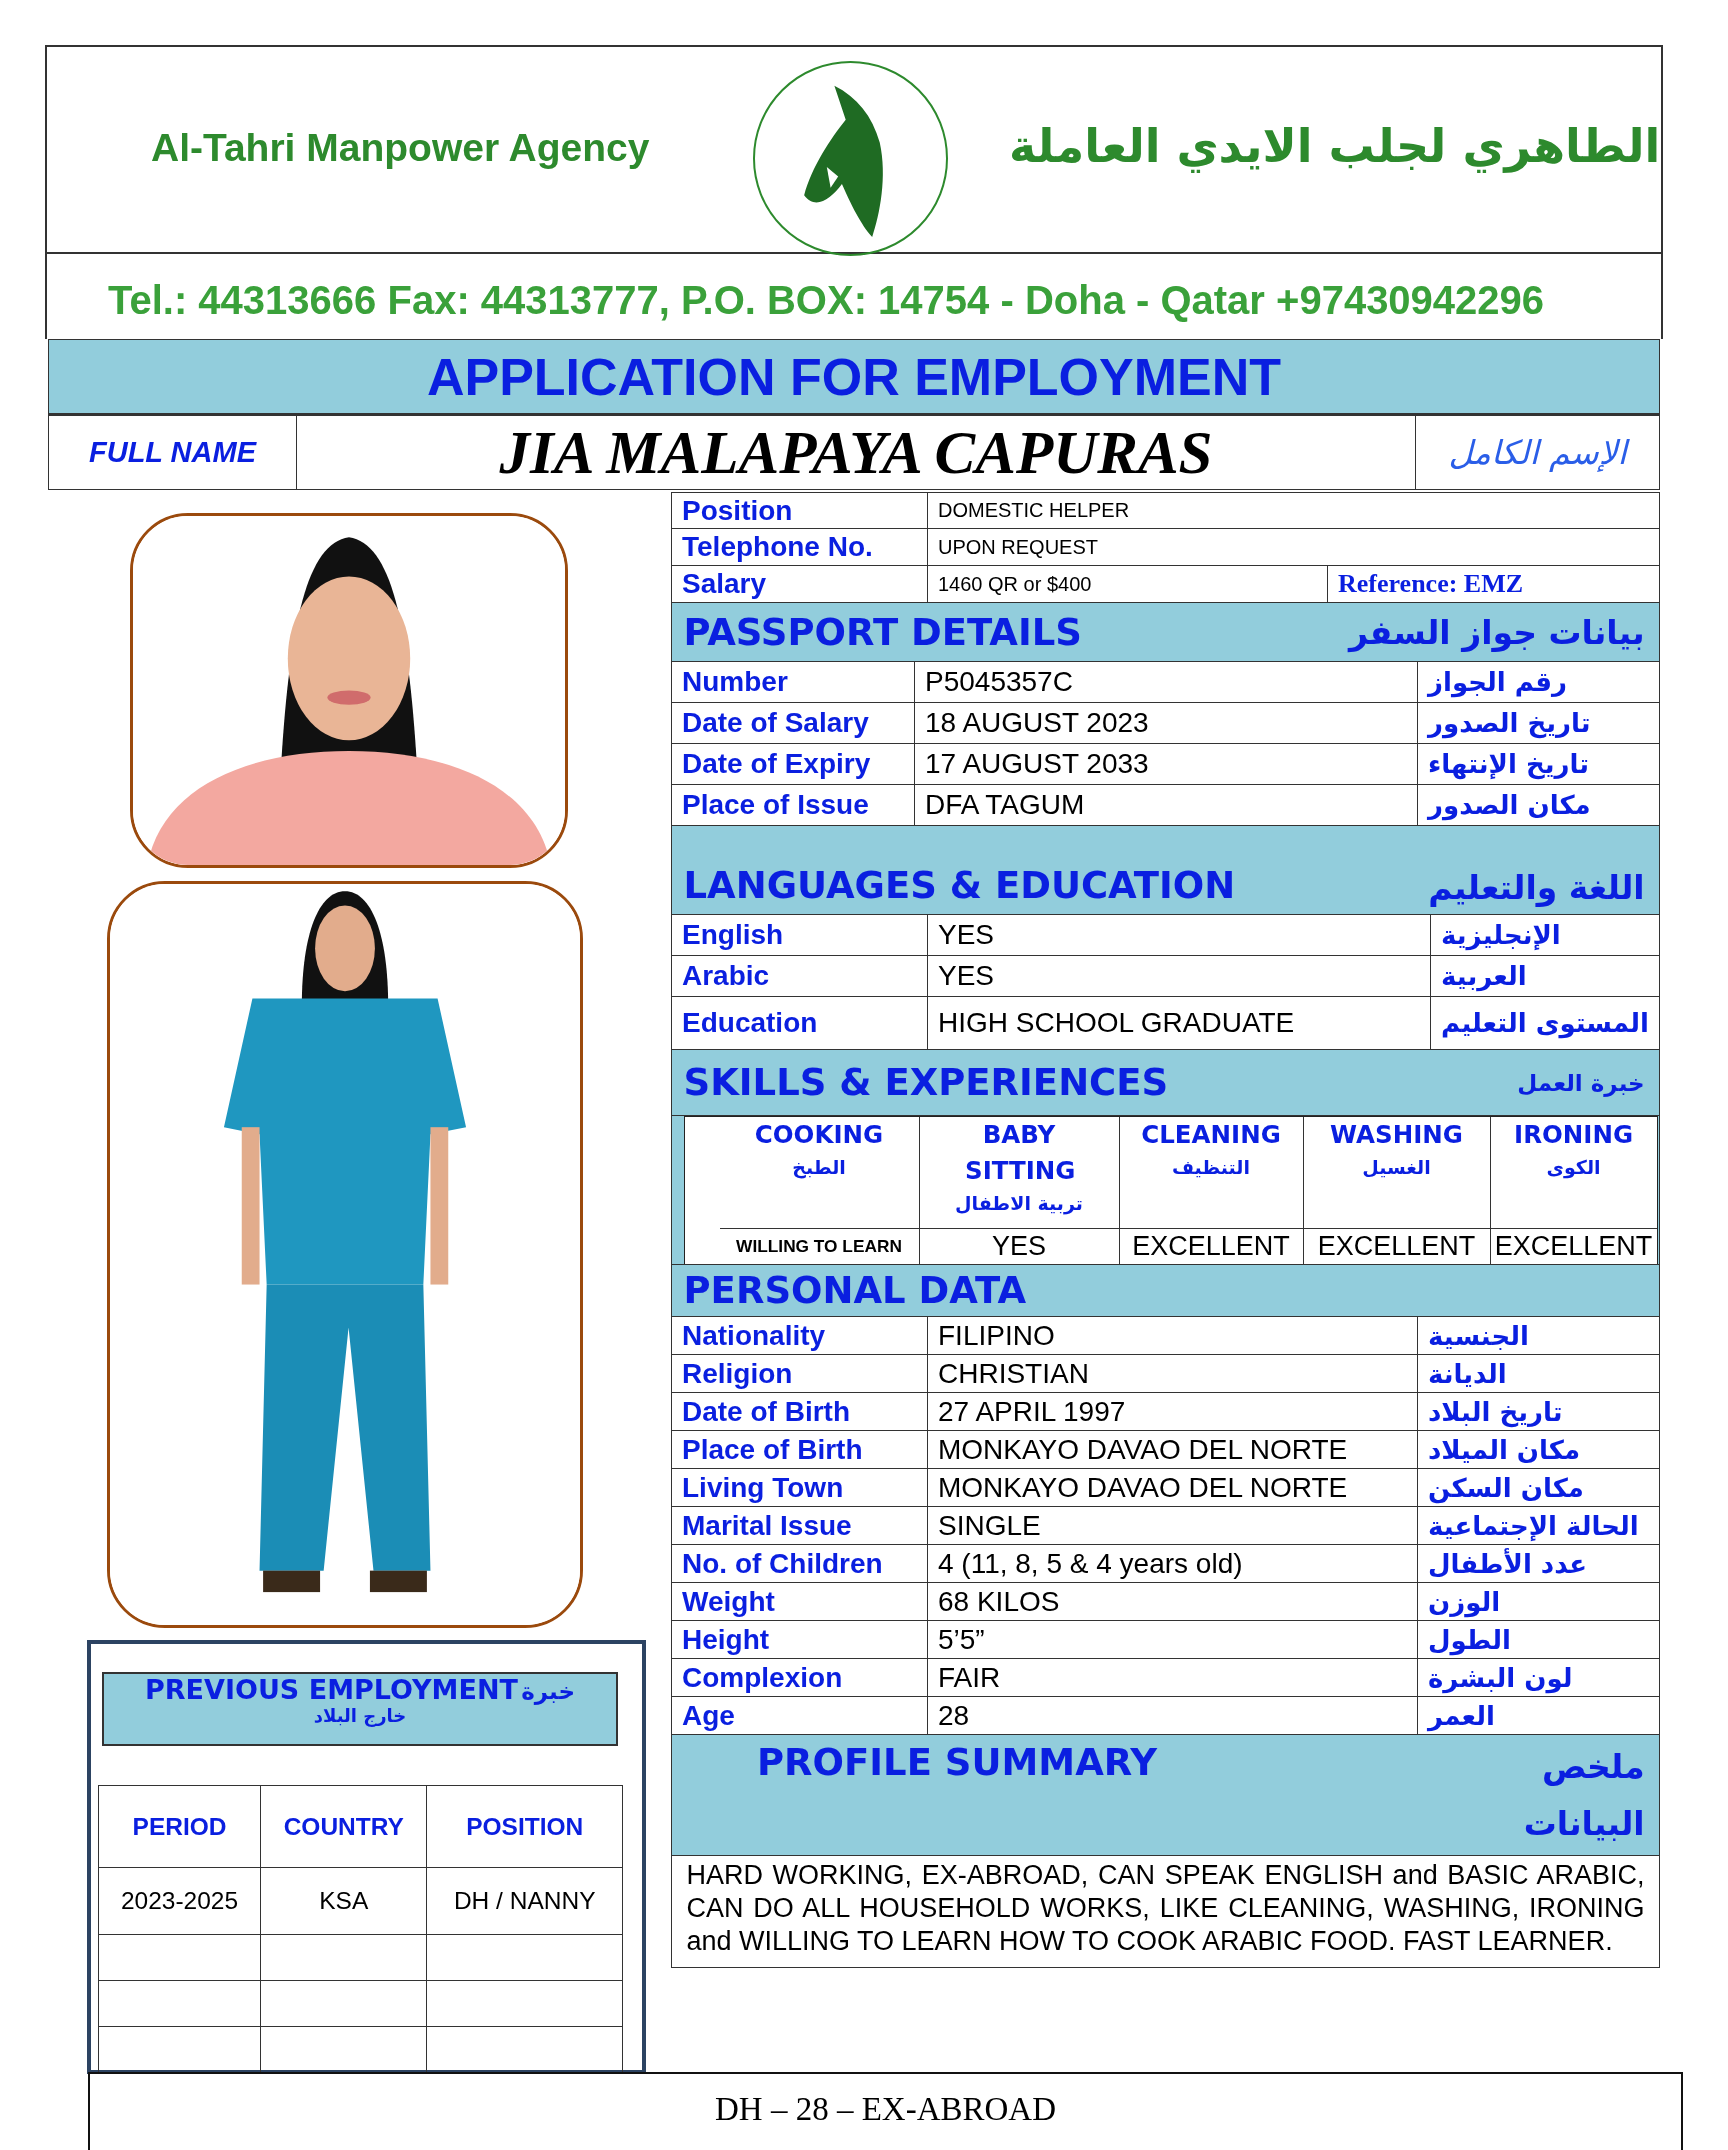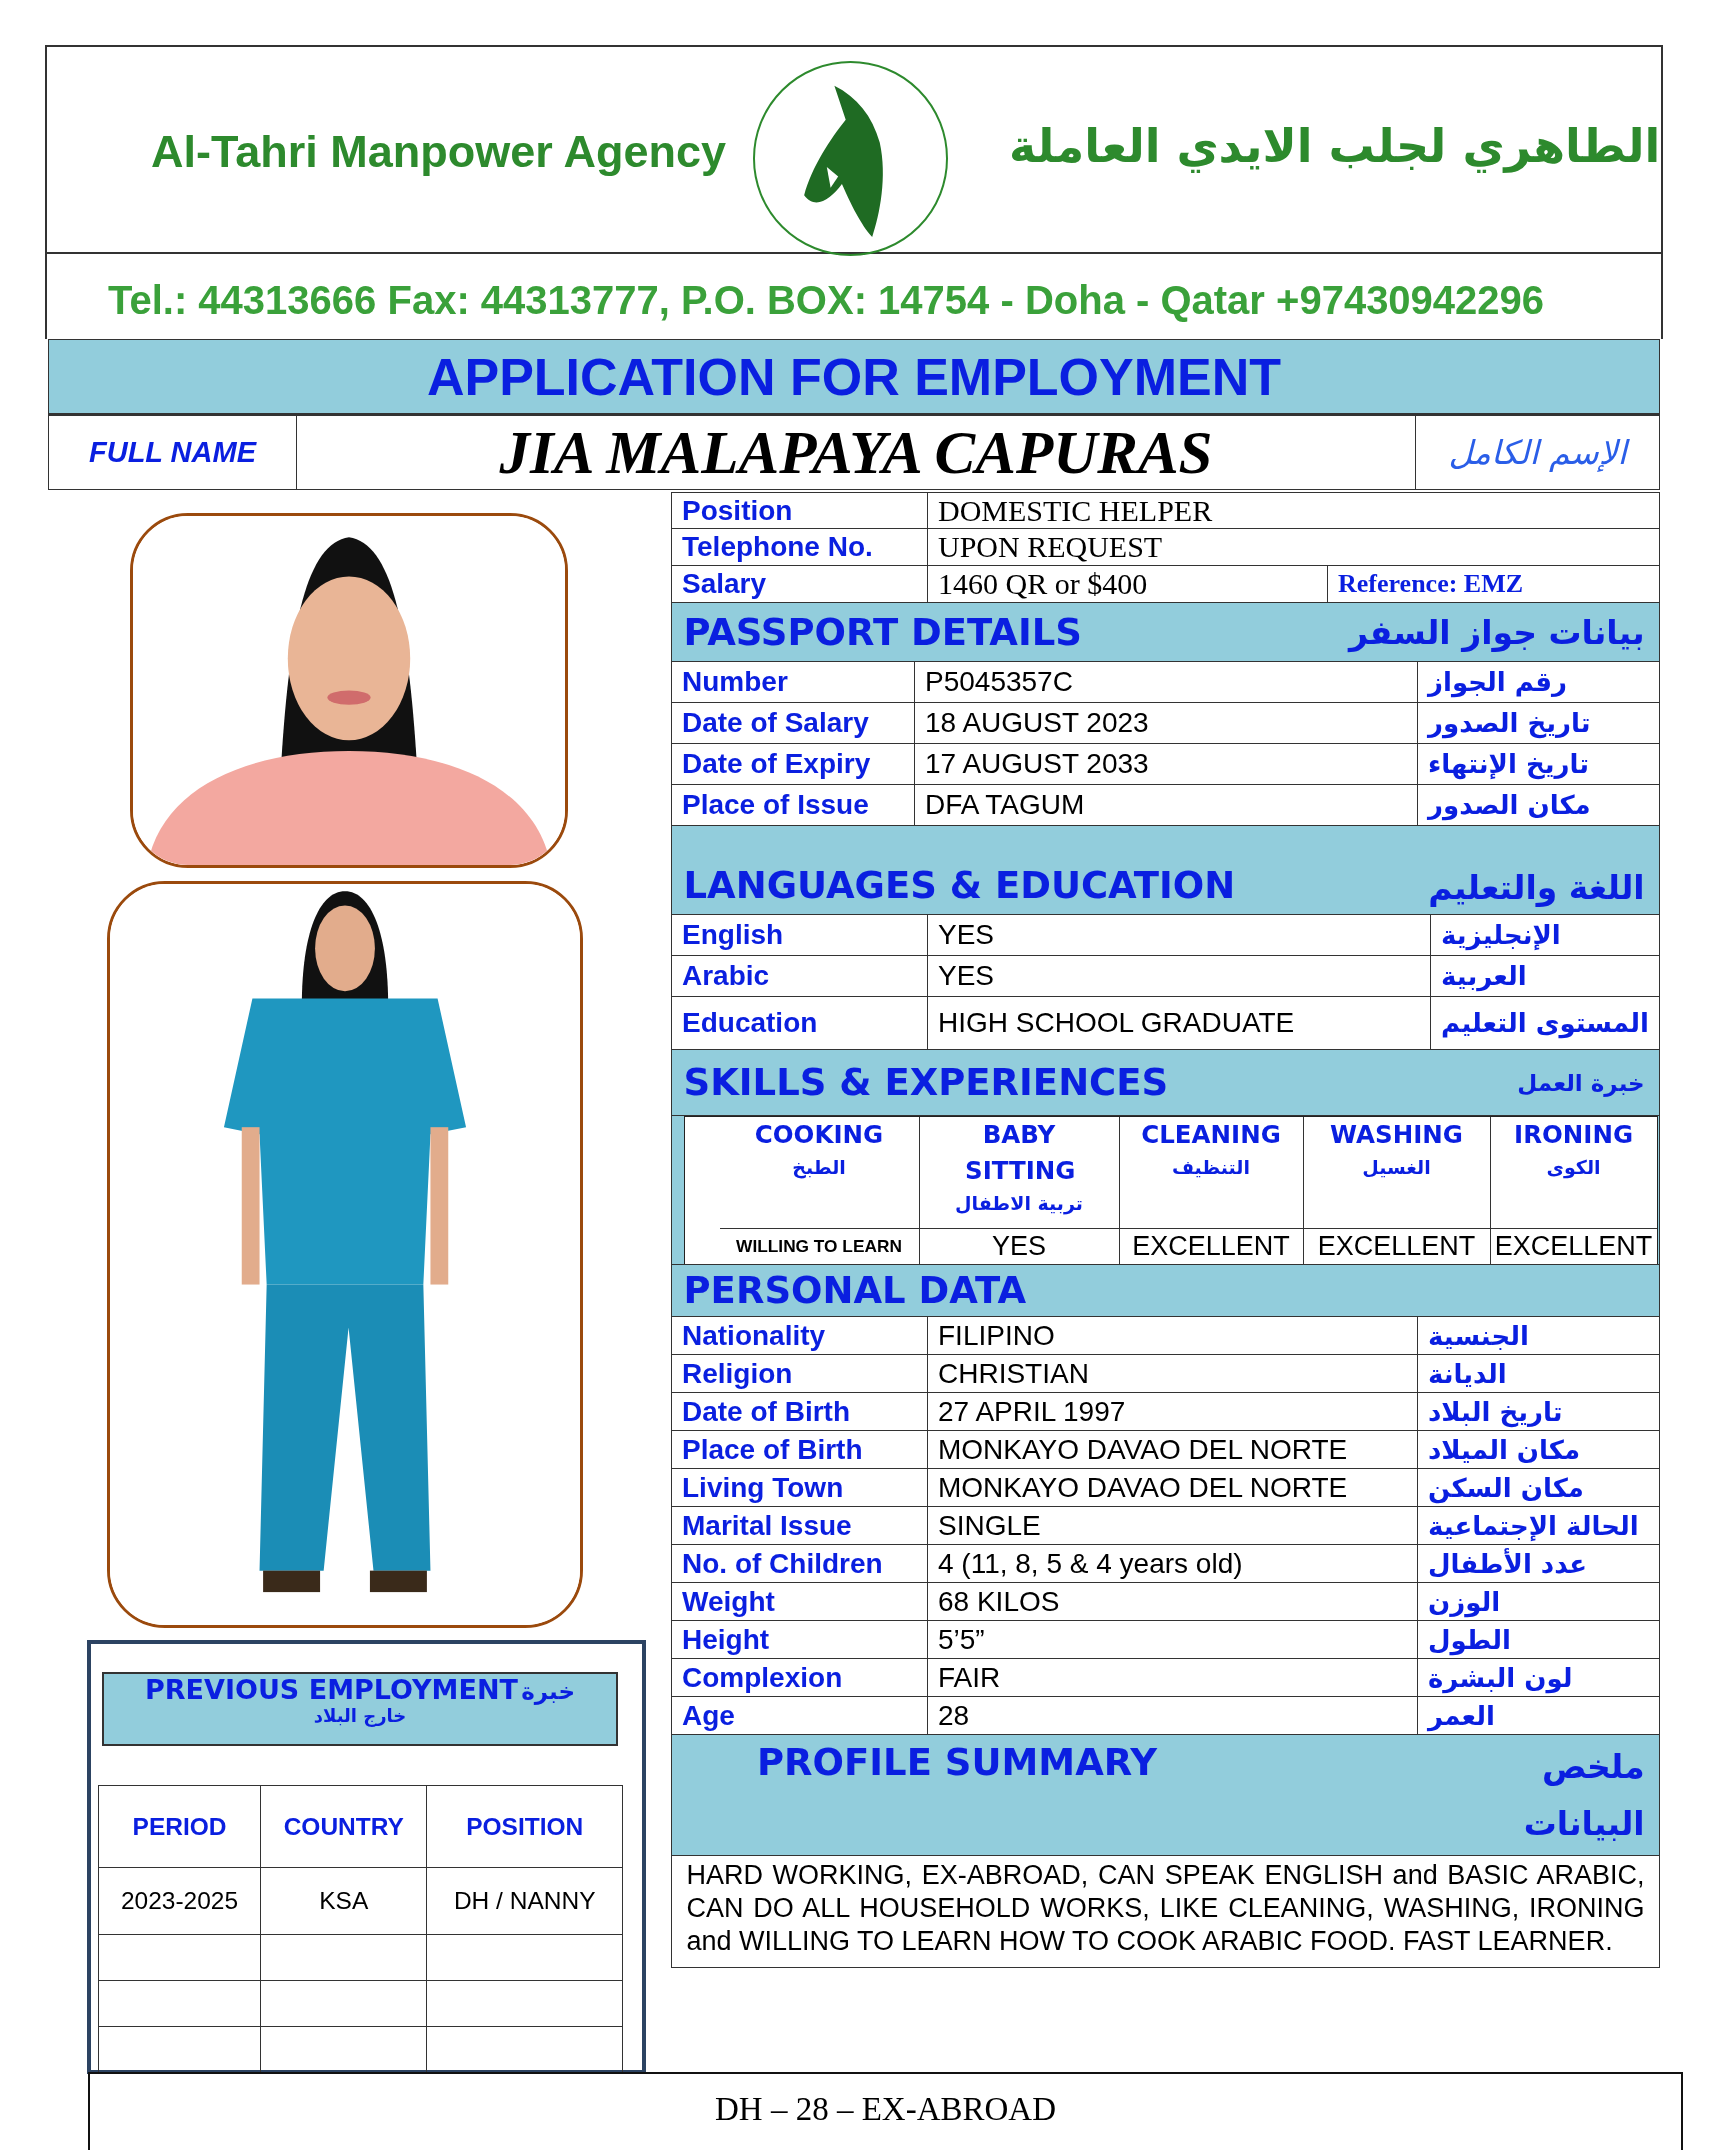--- a/index.html
+++ b/index.html
@@ -5,21 +5,21 @@
   html, body { margin:0; padding:0; background:#ffffff; }
   body { width:1728px; height:2151px; position:relative; overflow:hidden; font-family:"Liberation Sans", sans-serif; color:#000; }
   .abs { position:absolute; box-sizing:border-box; }
   .blue { color:#0a1fe0; }
   .bar-bg { background:#92cddc; }
 
   
   #header-box { left:45px; top:45px; width:1618px; height:209px; border:2.2px solid #333; border-bottom:2.9px solid #333; }
   #header-contact { left:45px; top:254px; width:1618px; height:85px; border-left:2.2px solid #333; border-right:2.2px solid #333; }
   .green { color:#2d8a2d; font-weight:bold; }
-  #agency-en { left:151px; top:126px; font-size:45px; }
+  #agency-en { left:151px; top:126px; font-size:39px; }
   #agency-ar { left:1009px; top:119px; font-size:46px; direction:rtl; font-family:"DejaVu Sans", sans-serif; }
   #logo { left:753px; top:61px; width:195px; height:195px; border:2.9px solid #2d8a2d; border-radius:50%; }
   #contact-line { left:108px; top:278px; font-size:40px; color:#3aa13a; font-weight:bold; white-space:nowrap; }
 
   
   #title-bar { left:48px; top:339px; width:1612px; height:75px; border:1.4px solid #333; }
   #title-text { width:100%; text-align:center; font-size:52px; font-weight:bold; line-height:75px; }
   #name-row { left:48px; top:414px; width:1612px; height:76px; border:1.4px solid #333; border-top:2.2px solid #333; display:flex; }
   #name-row > div { border-right:1.4px solid #333; display:flex; align-items:center; justify-content:center;font-style:italic; }
   #name-row > div:last-child { border-right:none; }
@@ -33,21 +33,21 @@
   #photo2 { left:107px; top:881px; width:476px; height:747px; }
 
   
   #right { left:671px; top:492px; width:989px; }
   .row { display:flex; border:1.4px solid #333; border-top:none; background:#fff; }
   .row.first { border-top:1.4px solid #333; }
   .cell { border-right:1.4px solid #333; display:flex; align-items:center; padding:0 10px; box-sizing:border-box; }
   .cell:last-child { border-right:none; }
   .lbl { font-weight:bold; color:#0a1fe0; font-size:28px; }
   .val { font-size:28px; }
-  .serif { font-family:Liberation Serif, serif; font-size:30px; }
+  .serif { font-family:Liberation Sans, sans-serif; font-size:20px; }
   .ar { justify-content:flex-end; direction:rtl; font-family:"DejaVu Sans", sans-serif; font-weight:bold; color:#0a1fe0; font-size:26px; }
   .section { border:1.4px solid #333; border-top:none; display:flex; align-items:center; justify-content:space-between; padding:0 14.4px 0 11.5px; box-sizing:border-box; }
   .section .h { font-family:"DejaVu Sans", sans-serif; font-weight:bold; font-size:37px; color:#0a1fe0; }
   .section .har { font-family:"DejaVu Sans", sans-serif; font-weight:bold; font-size:33px; color:#0a1fe0; direction:rtl; }
 
   .c1 { width:243px; } .c2 { width:503px; } .c3 { flex:1; }
   .p1 { width:256px; } .p2 { width:490px; }
 
   
   #skills { display:flex; flex-direction:column; border:1.4px solid #333; border-top:none; background:#92cddc; padding:0 1.4px 0 11.5px; }

